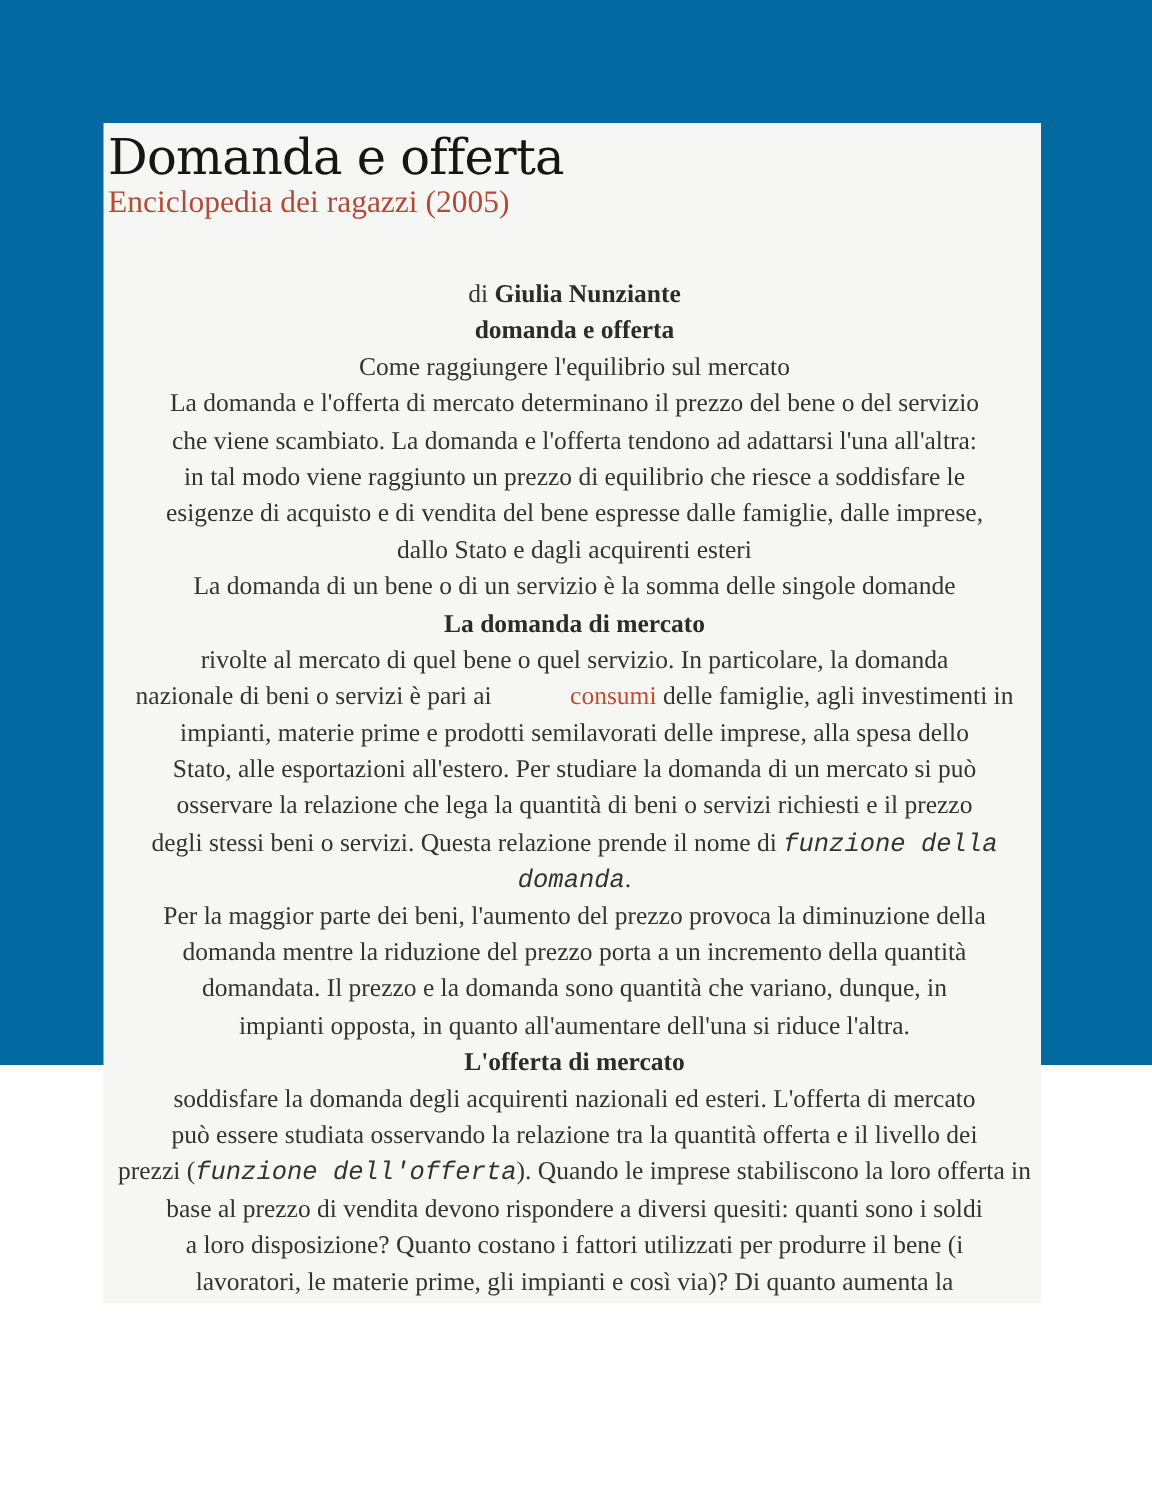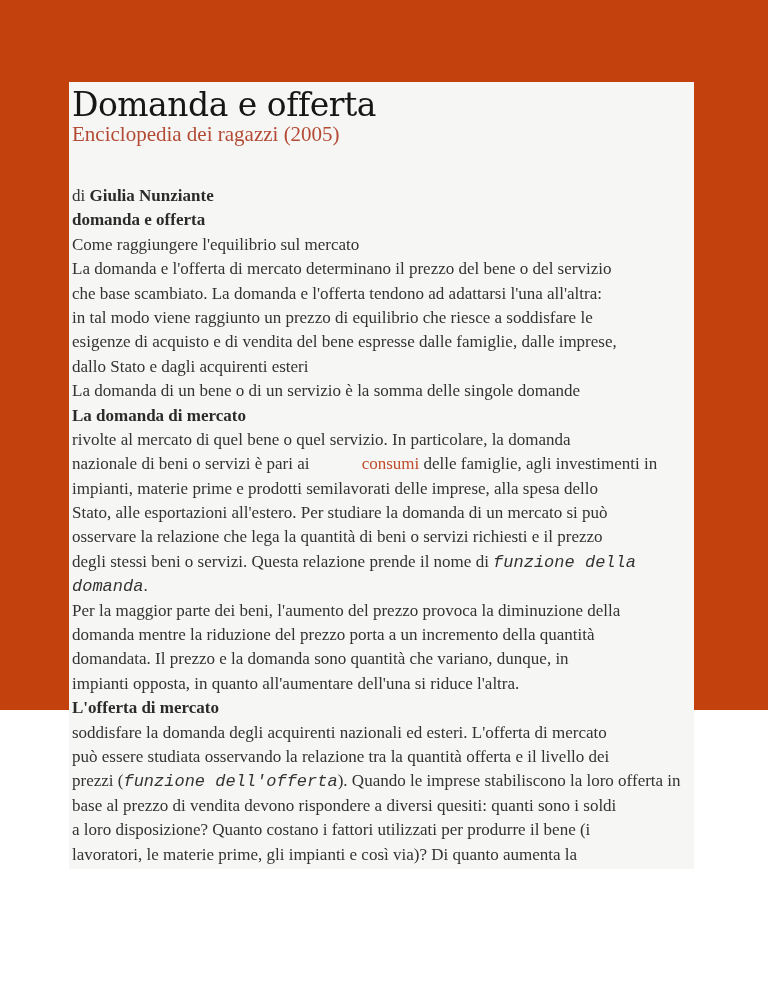--- a/index.html
+++ b/index.html
@@ -8,21 +8,21 @@
     background: #ffffff;
     width: 768px;
     height: 994px;
     overflow: hidden;
     font-family: "Liberation Serif", serif;
   }
   .page {
     position: relative;
     width: 768px;
     height: 710px;
-    background: #c2410c;
+    background: #0369a1;
   }
   .article-card {
     position: absolute;
     left: 69px;
     top: 82px;
     width: 622px;
     padding: 4px 0 2px 3px;
     background: var(--card-bg, #f6f6f4);
   }
   .article-title {
@@ -40,20 +40,21 @@
     font-size: 21px;
     line-height: 20px;
     color: var(--source-color, #b34a35);
   }
   .article-body {
     margin-top: 40px;
     font-family: "Liberation Serif", serif;
     font-size: 17px;
     line-height: 24.4px;
     color: var(--text-color, #333333);
+    text-align: center;
   }
   .line {
     white-space: nowrap;
     height: 24.4px;
   }
   .b { font-weight: 700; color: #2b2b2b; }
   .i { font-style: italic; font-family: Liberation Mono, monospace; }
   .link {
     color: var(--link-color, #c24b2b);
     text-decoration: none;
@@ -66,21 +67,21 @@
 
 <div class="page">
   <div class="article-card">
     <h1 class="article-title">Domanda e offerta</h1>
     <p class="article-source">Enciclopedia dei ragazzi (2005)</p>
     <div class="article-body">
         <div class="line"><span>di </span><span class="b">Giulia Nunziante</span></div>
         <div class="line"><span class="b">domanda e offerta</span></div>
         <div class="line"><span>Come raggiungere l'equilibrio sul mercato</span></div>
         <div class="line"><span>La domanda e l'offerta di mercato determinano il prezzo del bene o del servizio</span></div>
-        <div class="line"><span>che base scambiato. La domanda e l'offerta tendono ad adattarsi l'una all'altra:</span></div>
+        <div class="line"><span>che viene scambiato. La domanda e l'offerta tendono ad adattarsi l'una all'altra:</span></div>
         <div class="line"><span>in tal modo viene raggiunto un prezzo di equilibrio che riesce a soddisfare le</span></div>
         <div class="line"><span>esigenze di acquisto e di vendita del bene espresse dalle famiglie, dalle imprese,</span></div>
         <div class="line"><span>dallo Stato e dagli acquirenti esteri</span></div>
         <div class="line"><span>La domanda di un bene o di un servizio è la somma delle singole domande</span></div>
         <div class="line"><span class="b">La domanda di mercato</span></div>
         <div class="line"><span>rivolte al mercato di quel bene o quel servizio. In particolare, la domanda</span></div>
         <div class="line"><span>nazionale di beni o servizi è pari ai </span><a class="link">consumi</a><span> delle famiglie, agli investimenti in</span></div>
         <div class="line"><span>impianti, materie prime e prodotti semilavorati delle imprese, alla spesa dello</span></div>
         <div class="line"><span>Stato, alle esportazioni all'estero. Per studiare la domanda di un mercato si può</span></div>
         <div class="line"><span>osservare la relazione che lega la quantità di beni o servizi richiesti e il prezzo</span></div>

